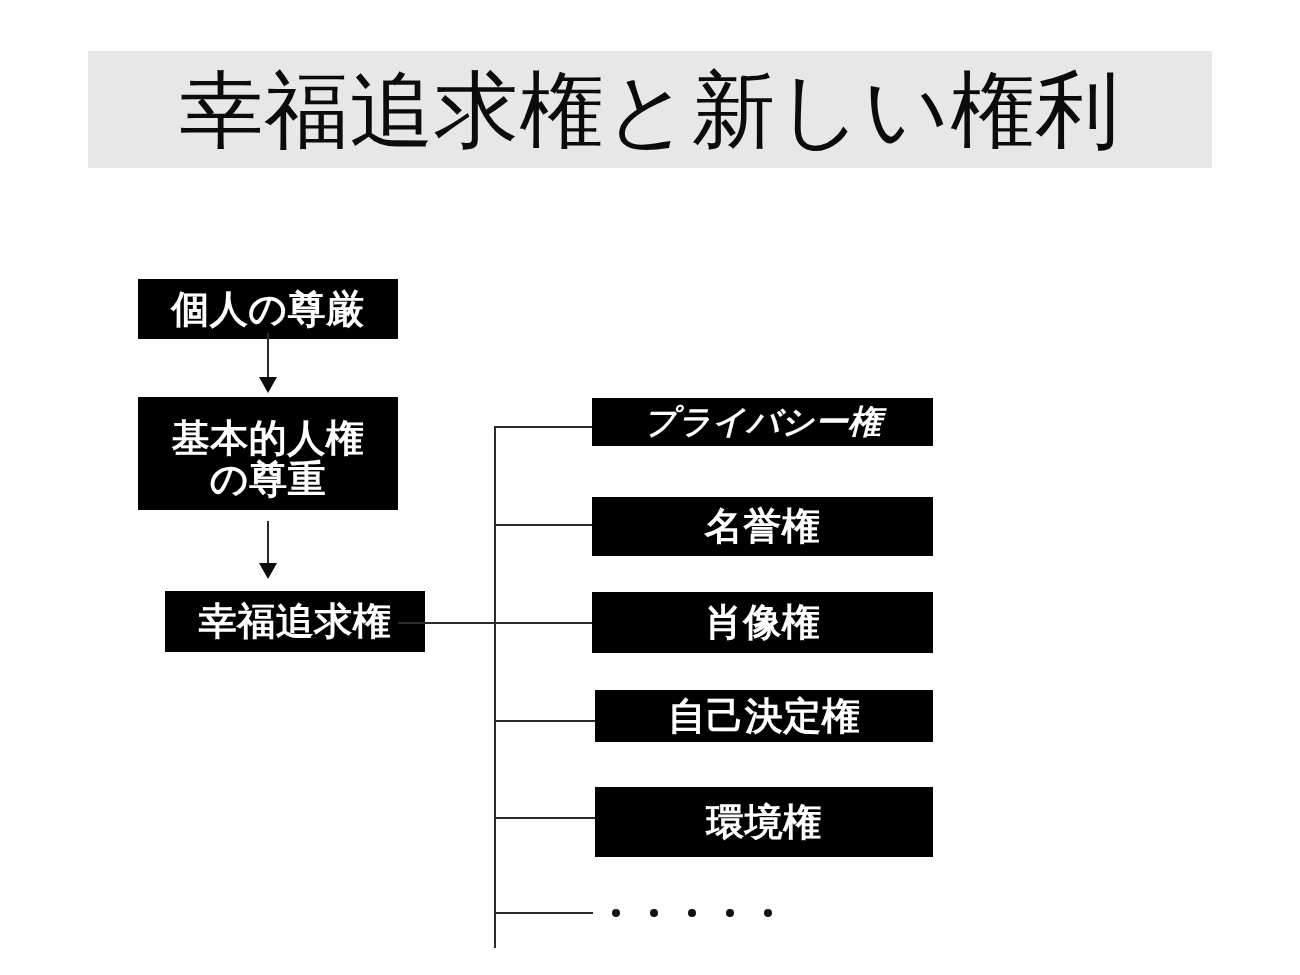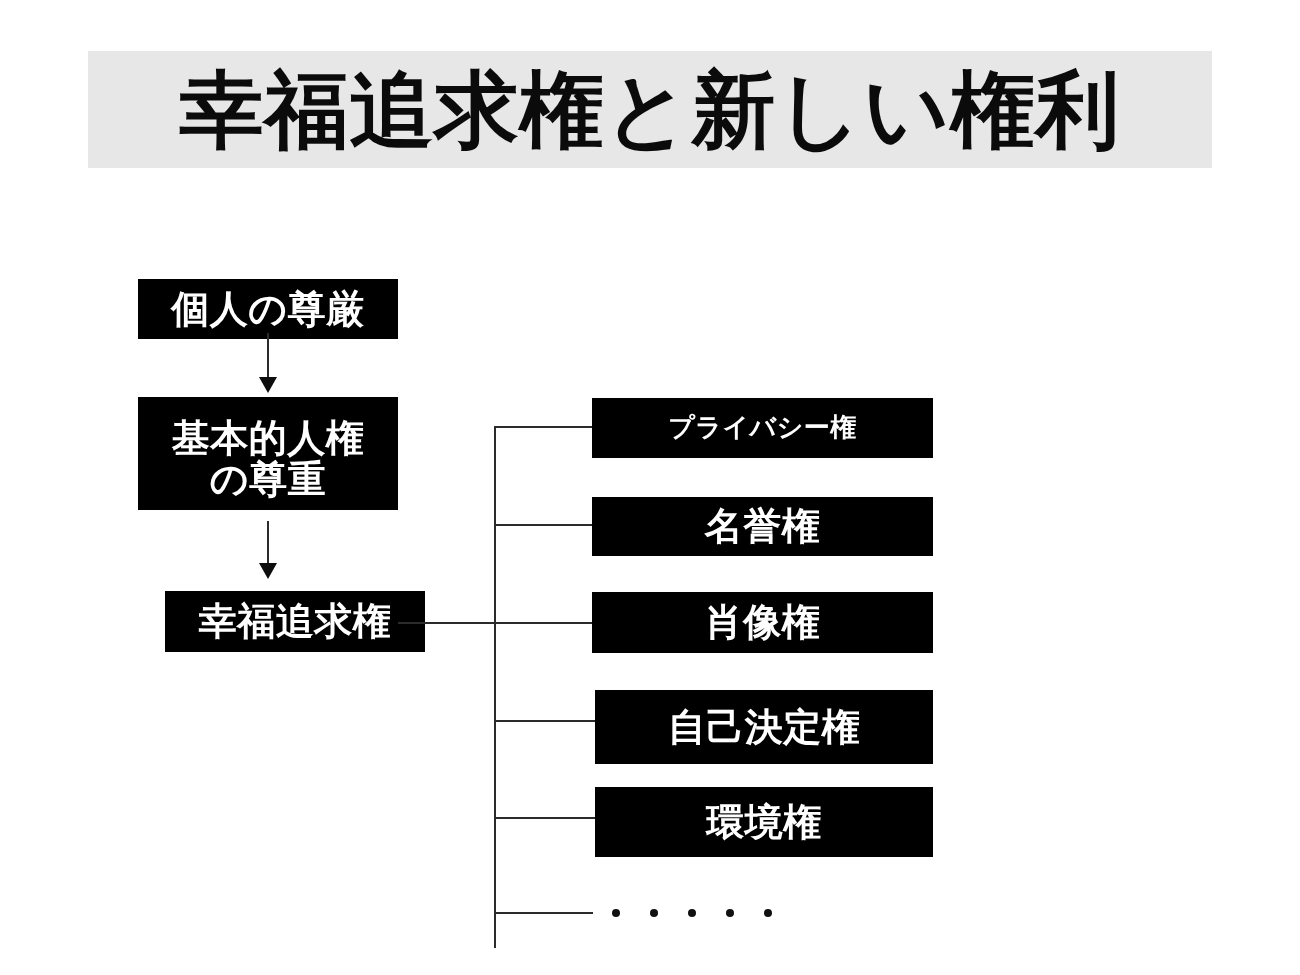--- a/index.html
+++ b/index.html
@@ -30,21 +30,21 @@
   #title-text {
     position: absolute;
     left: 0;
     top: 0;
     width: 1124px;
     height: 117px;
     display: flex;
     align-items: center;
     justify-content: center;
     font-size: 84px;
-    font-weight: 700;
+    font-weight: 400;
     color: #0b0b0b;
     letter-spacing: 1px;
     line-height: 1;
     white-space: nowrap;
   }
 
   
   .node {
     position: absolute;
     background: #000000;
@@ -72,24 +72,24 @@
     padding-top: 10px;
   }
   #node-kihonteki .line { display: block; }
   #node-kofuku {
     left: 138px; top: 591px; width: 260px; height: 61px;
     font-size: 38px;
     margin-left: 27px;
   }
 
   
-  #node-privacy    { left: 592px; top: 398px; width: 341px; height: 60px;  font-size: 26px; }
+  #node-privacy    { left: 592px; top: 398px; width: 341px; height: 48px;  font-size: 33px; font-style: italic; }
   #node-meiyo      { left: 592px; top: 497px; width: 341px; height: 59px;  font-size: 38px; }
   #node-shouzou    { left: 592px; top: 592px; width: 341px; height: 61px;  font-size: 38px; }
-  #node-jikokettei { left: 595px; top: 690px; width: 338px; height: 74px;  font-size: 38px; }
+  #node-jikokettei { left: 595px; top: 690px; width: 338px; height: 52px;  font-size: 38px; }
   #node-kankyou    { left: 595px; top: 787px; width: 338px; height: 70px;  font-size: 38px; }
 
   
   .vline {
     position: absolute;
     background: #2b2b2b;
     width: 2px;
   }
   .hline {
     position: absolute;

